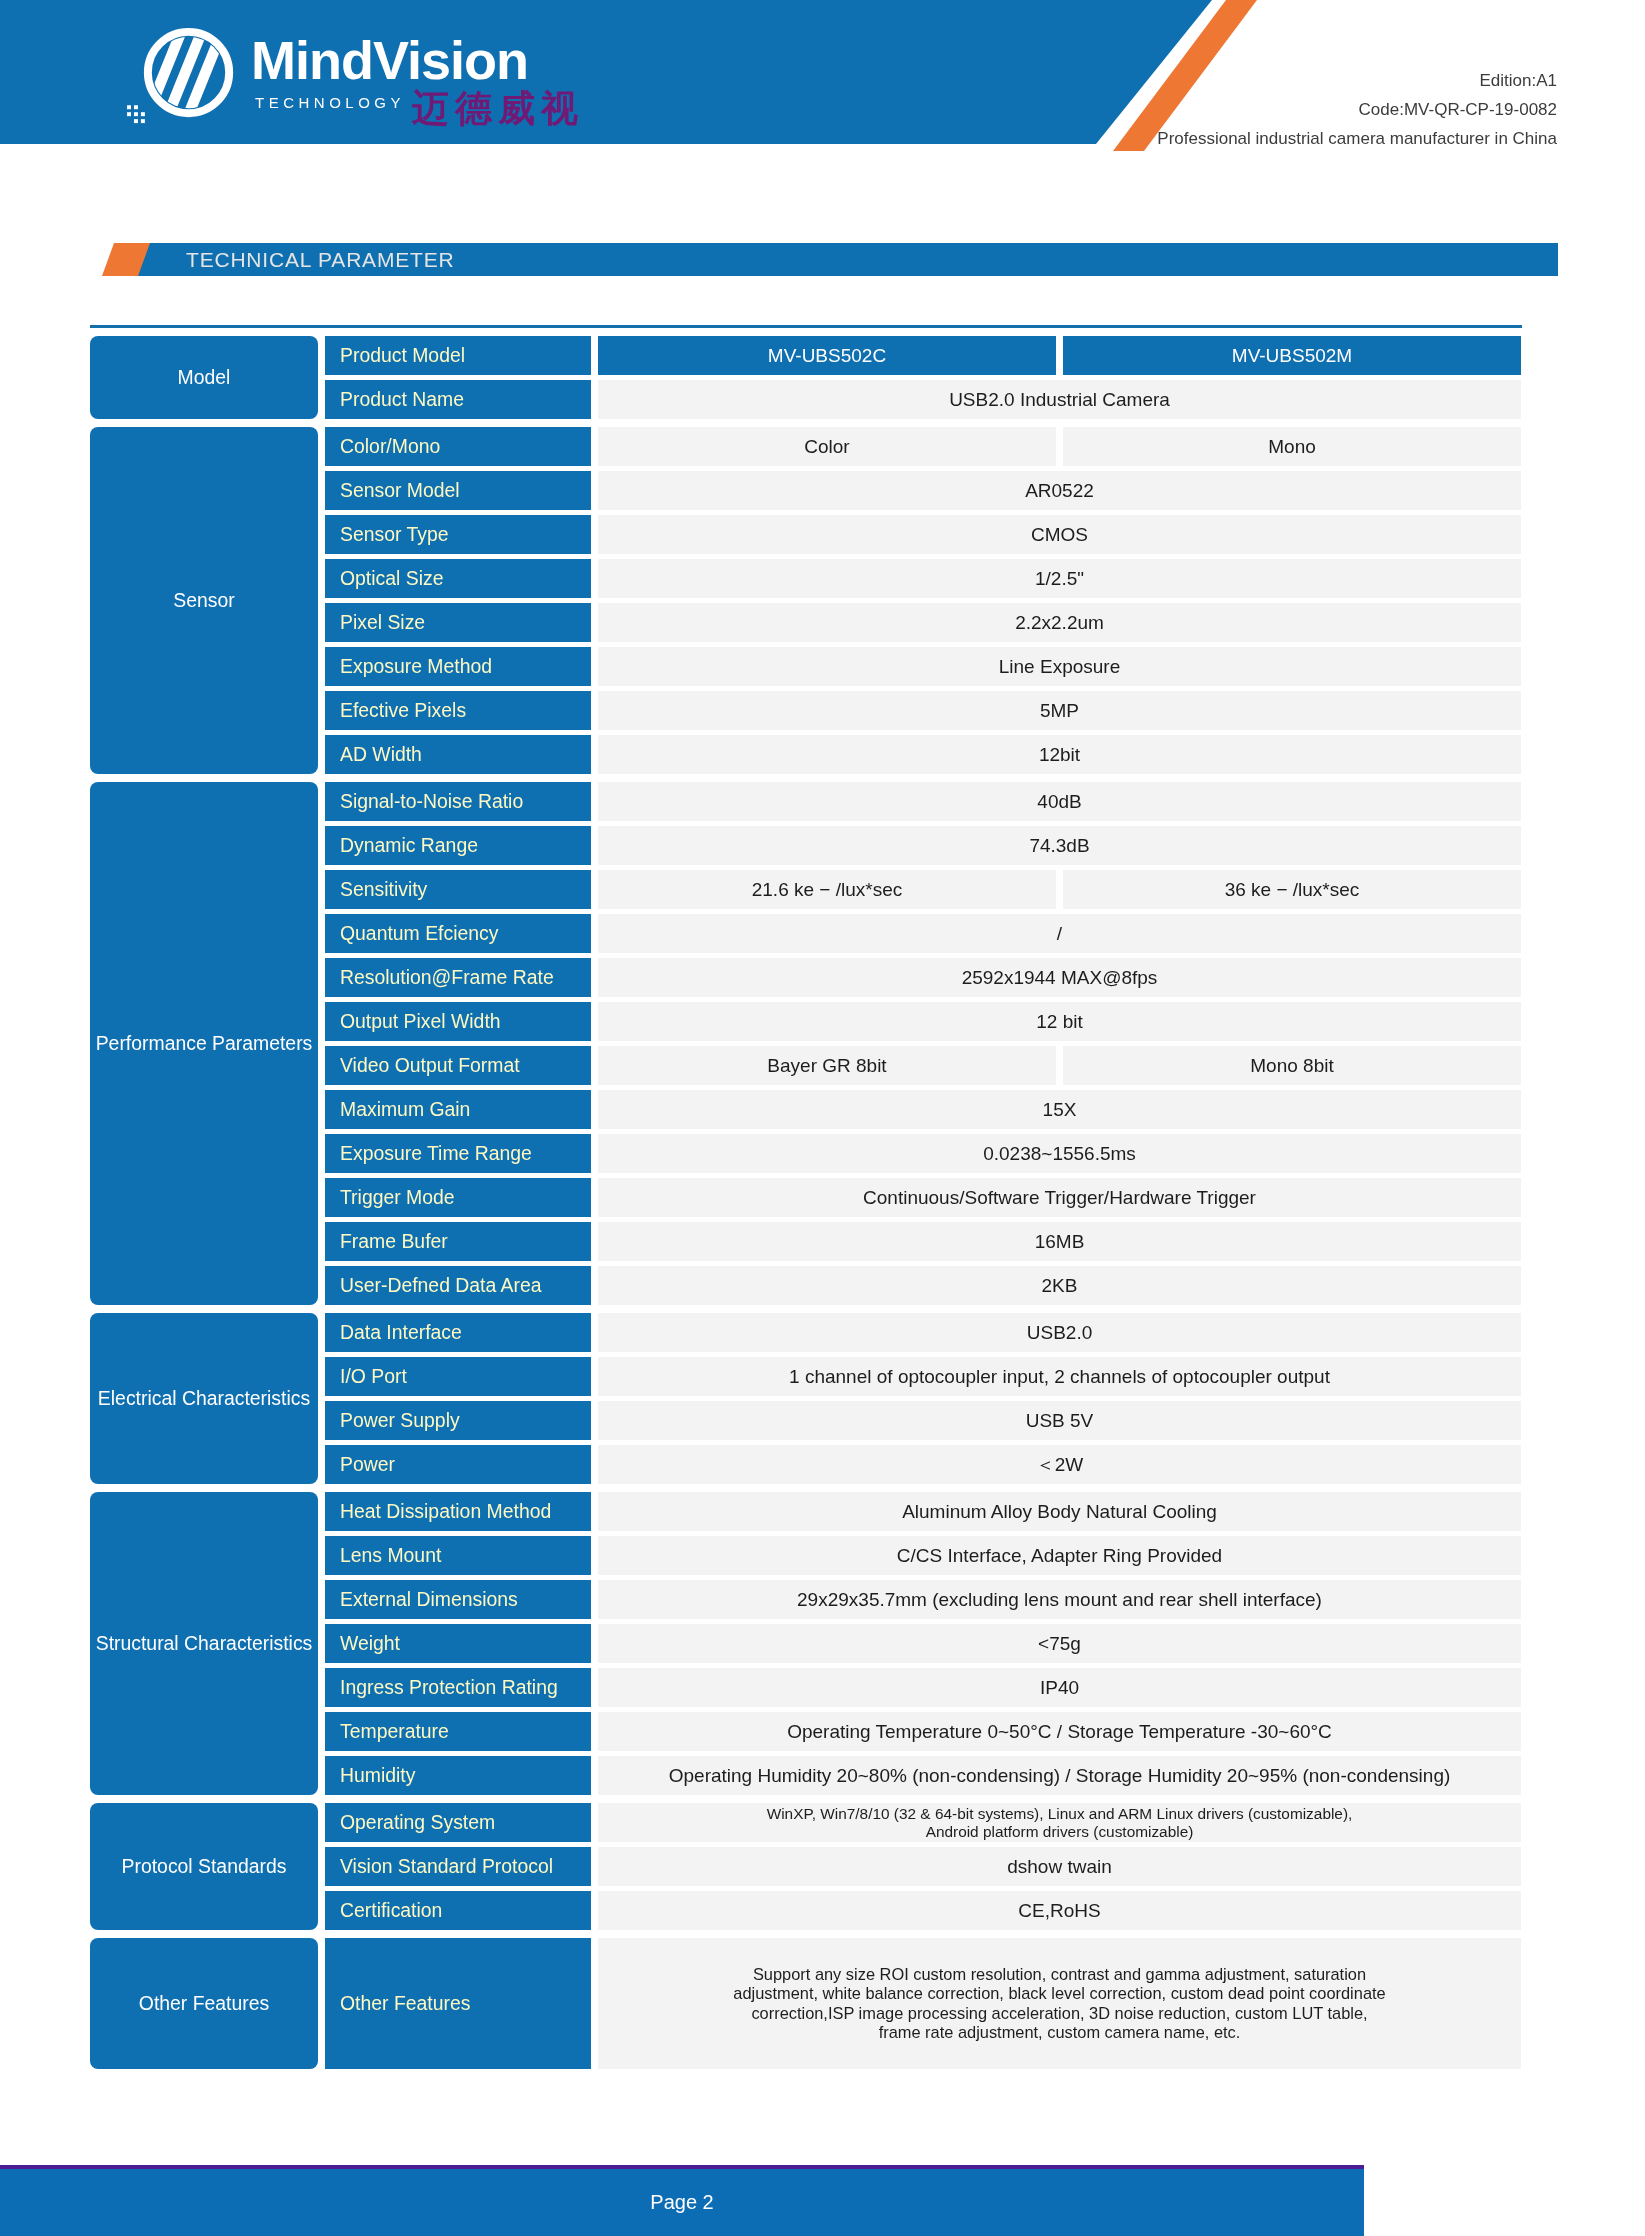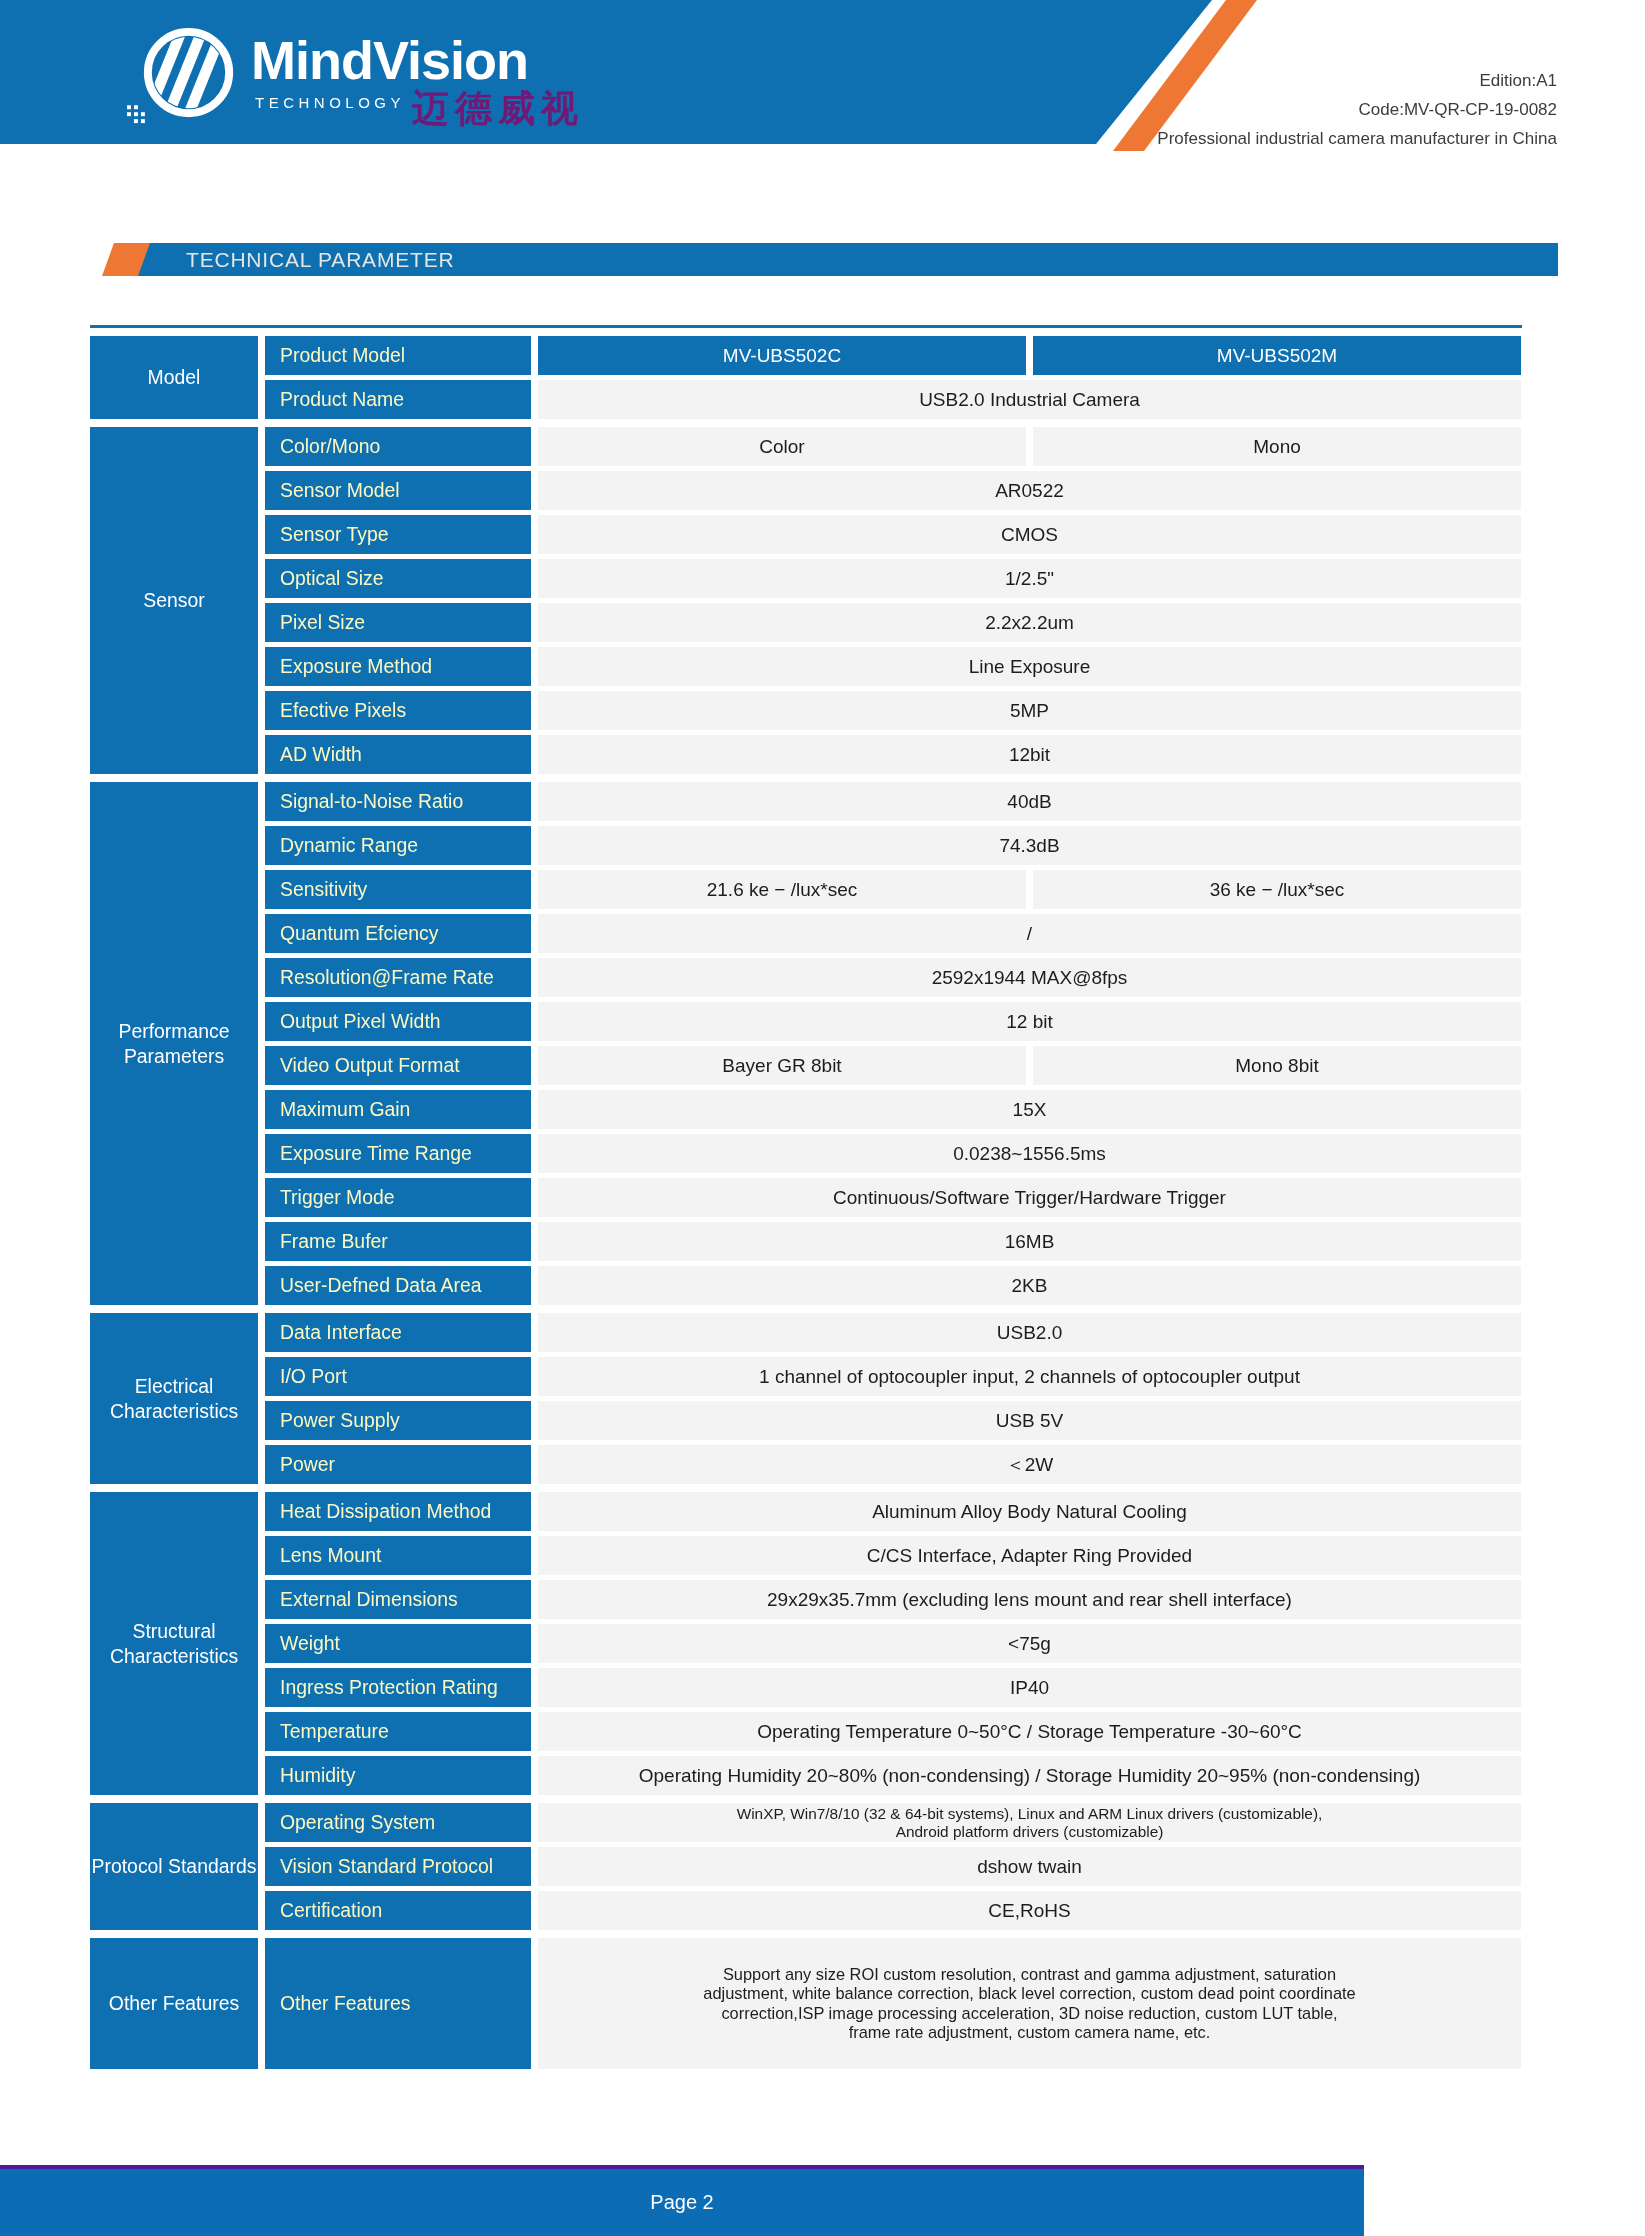--- a/index.html
+++ b/index.html
@@ -39,22 +39,22 @@
   
   .titlebar{position:absolute;left:100px;top:243px;width:1458px;height:33px;}
   .tb-orange{position:absolute;left:8px;top:0;width:36px;height:33px;background:var(--orange);transform:skewX(-20deg);}
   .tb-blue{position:absolute;left:32px;top:0;right:0;height:33px;background:var(--blue);}
   .tb-text{padding-left:54px;line-height:33px;color:#e5e5e5;font-size:21px;letter-spacing:0.8px;}
   .rule{position:absolute;left:90px;top:325px;width:1432px;height:3px;background:#1470ad;}
   
   .tbl{position:absolute;left:90px;top:336px;width:1431px;}
   .group{display:flex;gap:7px;margin-bottom:8px;}
   .gcell{
-    width:168px;flex:none;background:var(--blue);color:#fff;display:flex;align-items:center;
-    justify-content:center;text-align:center;font-size:19.4px;line-height:25px;
+    width:228px;flex:none;background:var(--blue);color:#fff;display:flex;align-items:center;
+    justify-content:center;text-align:center;font-size:19.4px;line-height:25px;border-radius:8px;
   }
   .rows{flex:1;display:flex;flex-direction:column;gap:5px;}
   .row{display:flex;gap:7px;height:39px;}
   .row.tall{height:131px;}
   .pcell{
     width:266px;flex:none;background:var(--blue);color:#fef9c3;display:flex;align-items:center;
     font-size:19.4px;padding-left:15px;box-sizing:border-box;
   }
   .vwrap{flex:1;display:flex;gap:7px;min-width:0;}
   .vcell{

